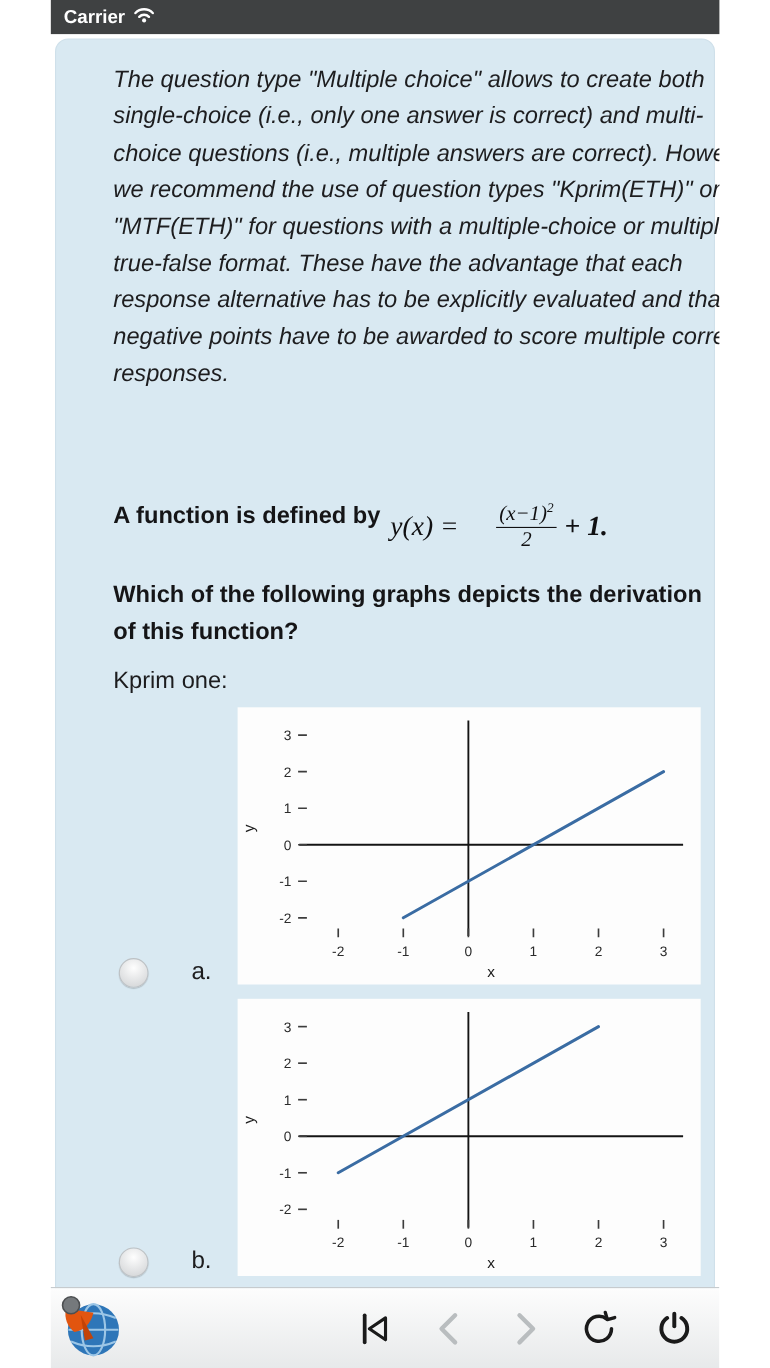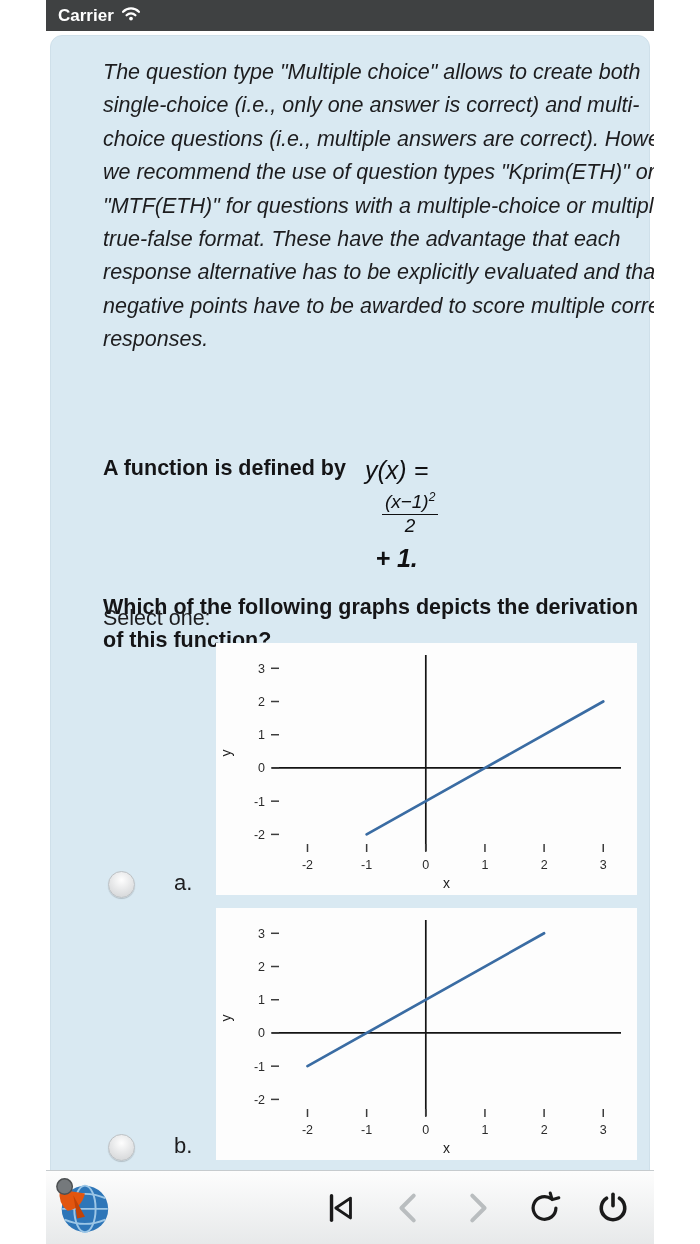--- a/index.html
+++ b/index.html
@@ -14,21 +14,21 @@
   .status-right { margin-left:auto; display:flex; align-items:center; z-index:2; }
 
   
   .content-card { position:absolute; left:4px; right:4px; top:35px; bottom:0; background:#d9e9f2; border:1px solid #cfe0ea; border-radius:12px 12px 0 0; }
 
   .intro-para { position:absolute; left:57px; top:56px; width:594px; font-style:italic; font-size:21.5px; line-height:33.4px; color:#1d1d1f; }
 
   .question-block { position:absolute; left:57px; top:456px; width:570px; color:#151517; }
   .q-line1 { display:flex; align-items:flex-start; gap:9px; min-height:50px; }
   .q-intro { font-weight:bold; font-size:21.5px; white-space:nowrap; }
-  .math { font-family:Liberation Sans, sans-serif; font-style:italic; font-size:25px; display:inline-flex; align-items:center; gap:7px; color:#101012;flex-direction:column; }
+  .math { font-family:Liberation Serif, serif; font-style:italic; font-size:25px; display:inline-flex; align-items:center; gap:7px; color:#101012; }
   .frac { display:inline-flex; flex-direction:column; align-items:center; font-size:19px; line-height:1.12; transform:translateY(-1px);margin-left:27px; }
   .frac .num { border-bottom:1.6px solid #101012; padding:0 3px 1px 3px; }
   .frac .num sup { font-size:12px; font-style:italic; }
   .math .tail { font-weight:bold; }
   .q-body { font-weight:bold; font-size:21.5px; line-height:33.6px; width:545px; margin-top:18px; }
 
   .select-prompt { position:absolute; left:57px; top:606px; font-size:21.5px; color:#1d1d1f; }
 
   
   .chart-box { position:absolute; left:170px; width:421px; height:252px; background:#fdfdfd; }
@@ -89,21 +89,21 @@
         <span class="frac">
           <span class="num"><span>(x−1)</span><sup>2</sup></span>
           <span class="den">2</span>
         </span>
         <span class="tail">+ 1.</span>
       </span>
     </div>
     <div class="q-body">Which of the following graphs depicts the derivation of this function?</div>
   </div>
 
-  <div class="select-prompt">Select one:</div>
+  <div class="select-prompt">Kprim one:</div>
 
   <div class="chart-box pos-a"><svg viewBox="0 0 421 252" width="421" height="252" font-family="Liberation Sans, sans-serif">
         <line x1="56" y1="124.94915254237286" x2="405" y2="124.94915254237286" stroke="#141414" stroke-width="1.7"></line>
         <line x1="209.79661016949152" y1="12" x2="209.79661016949152" y2="208" stroke="#141414" stroke-width="1.7"></line>
         <line x1="55" x2="63" y1="191.38983050847457" y2="191.38983050847457" stroke="#3c3c3c" stroke-width="1.5"></line>
         <text x="49" y="195.88983050847457" text-anchor="end" font-size="12.5" fill="#2b2b2b">-2</text>
         <line x1="55" x2="63" y1="158.16949152542372" y2="158.16949152542372" stroke="#3c3c3c" stroke-width="1.5"></line>
         <text x="49" y="162.66949152542372" text-anchor="end" font-size="12.5" fill="#2b2b2b">-1</text>
         <line x1="55" x2="63" y1="124.94915254237286" y2="124.94915254237286" stroke="#3c3c3c" stroke-width="1.5"></line>
         <text x="49" y="129.44915254237287" text-anchor="end" font-size="12.5" fill="#2b2b2b">0</text>

